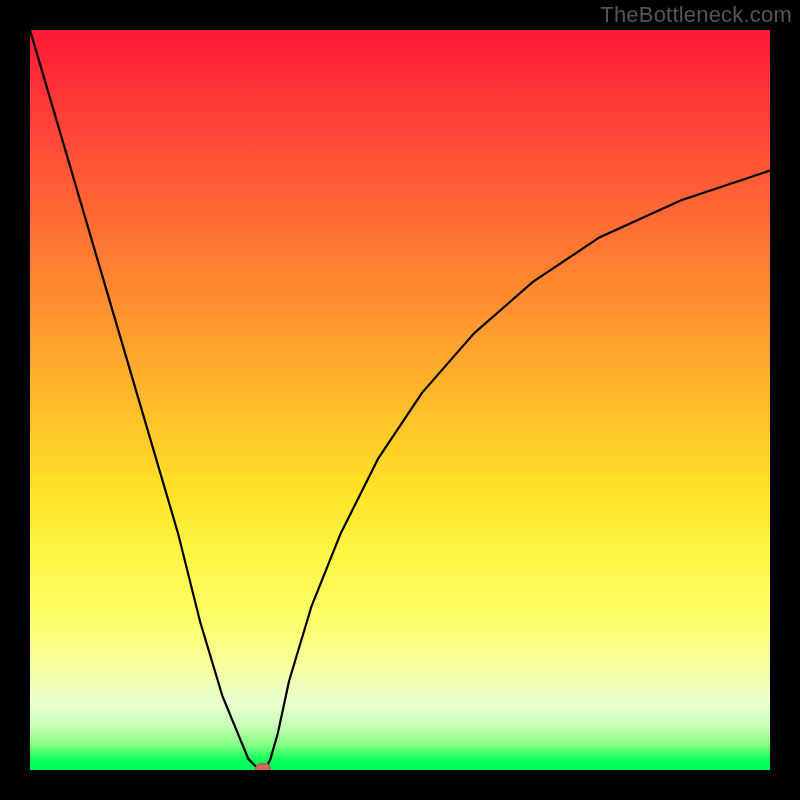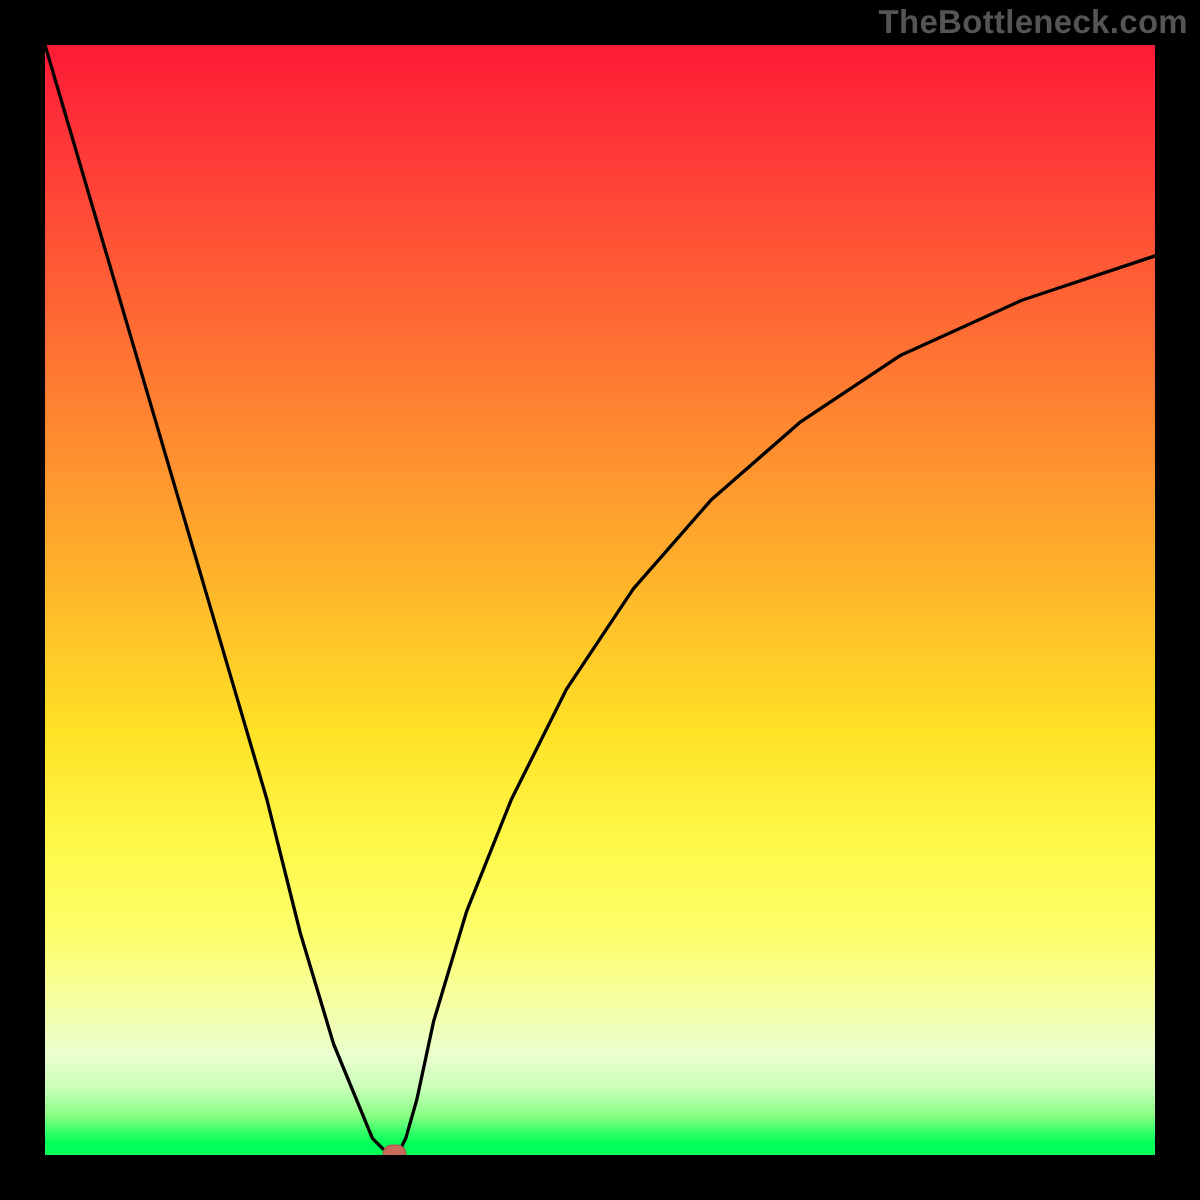--- a/index.html
+++ b/index.html
@@ -18,21 +18,21 @@
     width: 800px;
     height: 800px;
     background: #000;
   }
   .watermark {
     position: absolute;
     top: 2px;
     right: 8px;
     color: #555;
     font-size: 22px;
-    font-weight: 700;
+    font-weight: 400;
     letter-spacing: 0.2px;
     z-index: 10;
     margin-left: 13px;
   }
   .plot-area {
     position: absolute;
     top: 30px;
     left: 30px;
     width: 740px;
     height: 740px;

